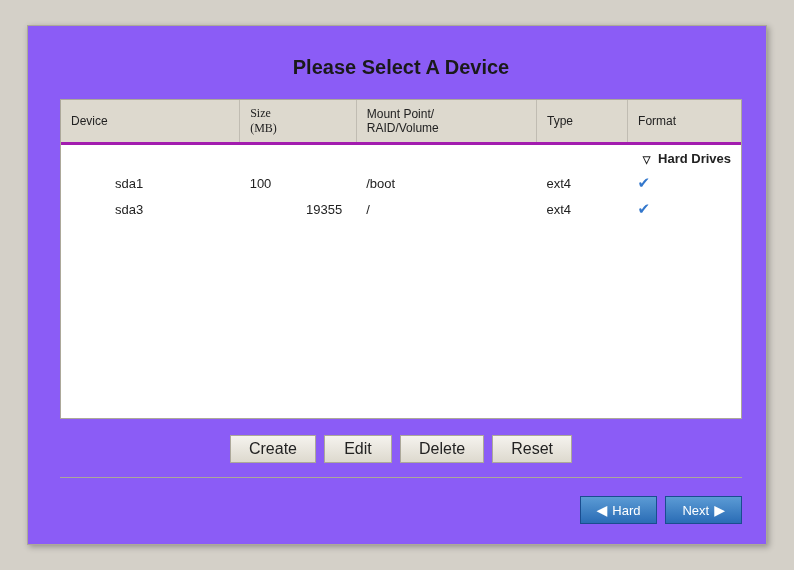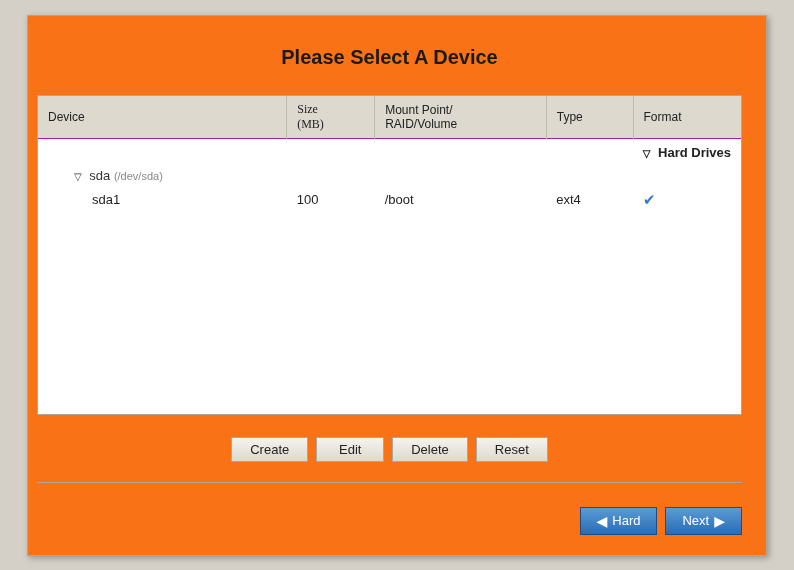--- a/index.html
+++ b/index.html
@@ -7,50 +7,50 @@
       background: #d4d0c8;
       font-family: sans-serif;
       font-size: 13px;
       width: 794px;
       height: 570px;
       display: flex;
       align-items: center;
       justify-content: center;
     }
     .window {
-      background: #f97316;
+      background: #8b5cf6;
       border: 1px solid #aca899;
       box-shadow: 2px 2px 6px rgba(0,0,0,0.3);
       width: 740px;
       min-height: 500px;
-      padding: 20px 24px 20px 9px;
+      padding: 20px 24px 20px 32px;
       display: flex;
       flex-direction: column;
-      gap: 20px;
+      gap: 14px;
     }
     .title {
       text-align: center;
       font-size: 20px;
       font-weight: bold;
       color: #1a1a1a;
       padding: 10px 0 6px 0;
     }
     .table-container {
       border: 1px solid #aca899;
       background: #fff;
       flex: 1;
       min-height: 320px;
     }
     table {
       width: 100%;
       border-collapse: collapse;
     }
     thead tr {
       background: #ddd9ce;
-      border-bottom: 1px solid #a21caf;
+      border-bottom: 3px solid #a21caf;
       margin-top: 36px;
     }
     thead th {
       padding: 6px 10px;
       text-align: left;
       font-weight: normal;
       font-size: 12px;
       color: #222;
       border-right: 1px solid #c0bcb2;
     }
@@ -88,21 +88,21 @@
       margin-top: 2px;
     }
     .nav-buttons {
       display: flex;
       justify-content: flex-end;
       gap: 8px;
       margin-top: 4px;
     }
     button {
       padding: 4px 18px;
-      font-size: 13px;
+      font-size: 16px;
       background: linear-gradient(to bottom, #f5f3ee, #ddd9ce);
       border: 1px solid #aca899;
       cursor: pointer;
       color: #222;
       min-width: 68px;
     }
     .nav-btn {
       background: linear-gradient(to bottom, #5b9bd5, #2a6cb5);
       color: #fff;
       border: 1px solid #1a4d8f;
@@ -136,34 +136,31 @@
           <th>Format</th>
         </tr>
       </thead>
       <tbody>
         <tr class="row-hard-drives">
           <td colspan="5" class="indent1">
             <span class="arrow-right">▽</span>
             Hard Drives
           </td>
         </tr>
-        <tr class="row-sda">
-          <td class="indent2">
-            <span class="arrow-right">▽</span>
-            sda <span class="sda-label">(/dev/sda)</span>
-          </td>
-          <td></td>
-          <td></td>
-          <td></td>
-          <td></td>
-        </tr>
         <tr>
           <td class="indent3">sda1</td>
           <td style="text-align:left; padding-right:14px;">100</td>
           <td>/boot</td>
+          <td>ext4</td>
+          <td><span class="checkmark">✔</span></td>
+        </tr>
+        <tr>
+          <td class="indent3">sda3</td>
+          <td style="text-align:right; padding-right:14px;">19355</td>
+          <td>/</td>
           <td>ext4</td>
           <td><span class="checkmark">✔</span></td>
         </tr>
       </tbody>
     </table>
   </div>
   <div class="bottom-buttons">
     <button>Create</button>
     <button>Edit</button>
     <button>Delete</button>

